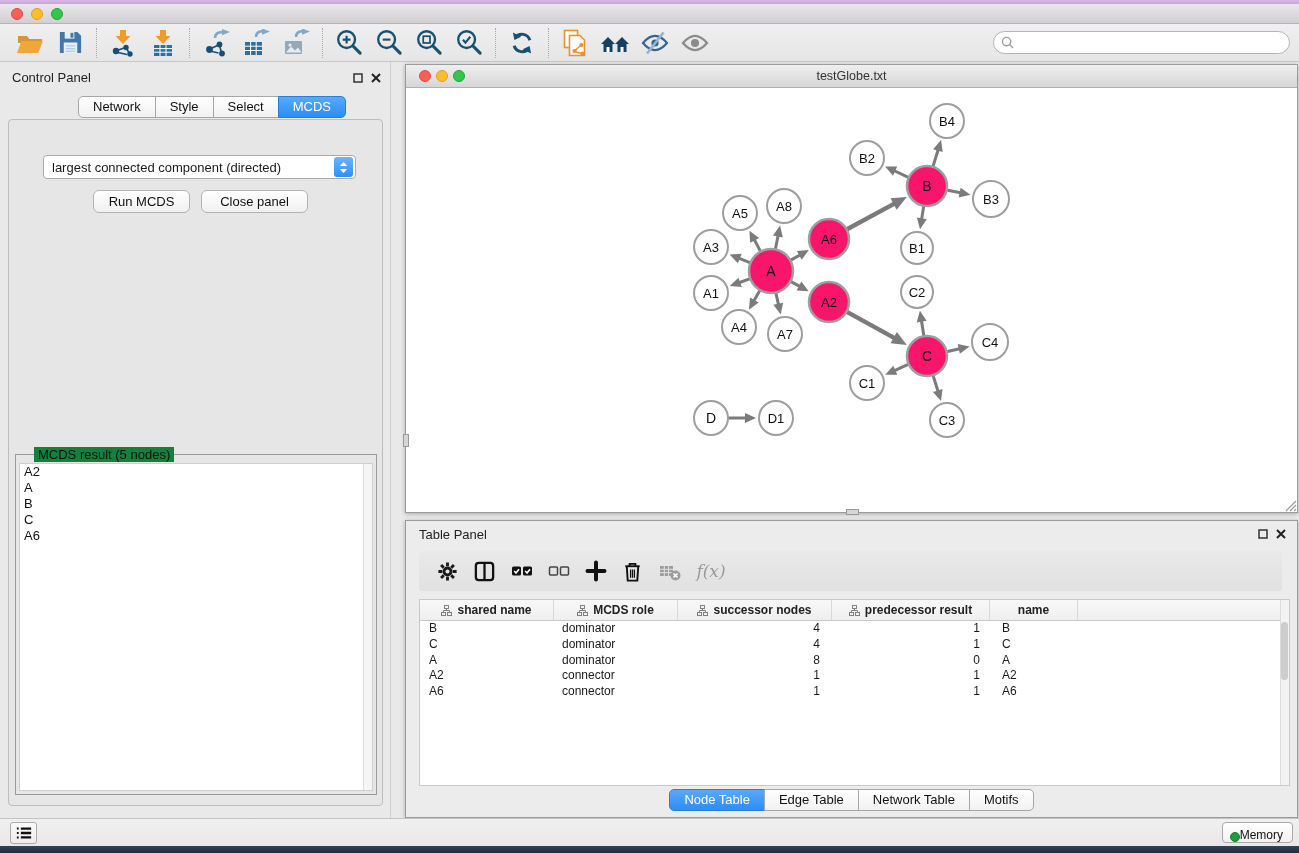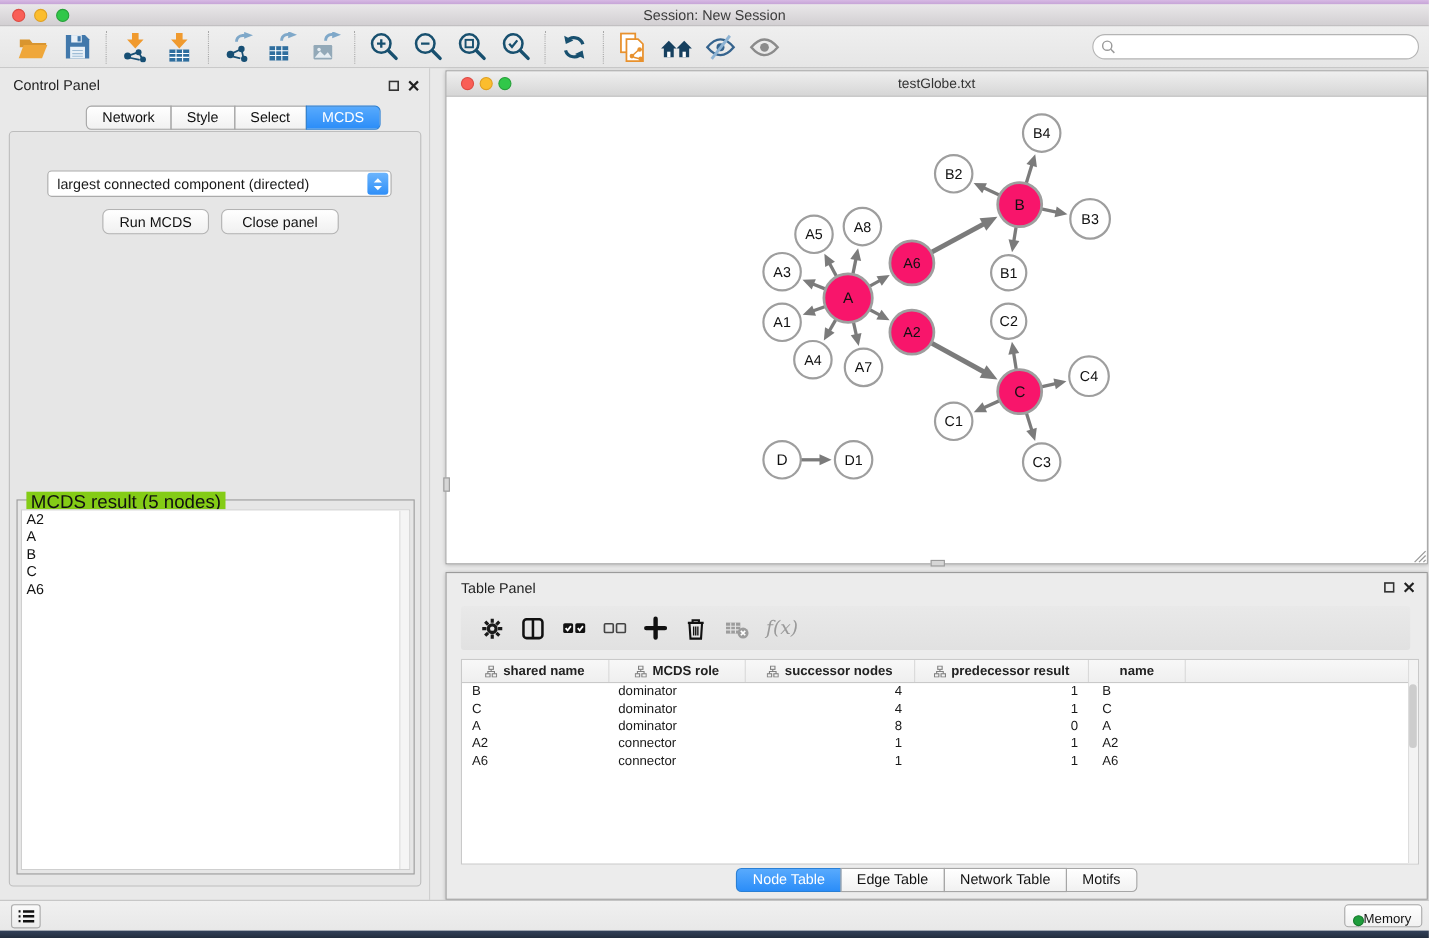--- a/index.html
+++ b/index.html
@@ -37,21 +37,21 @@
   .tab:first-child { border-radius:5px 0 0 5px; margin-left:0; }
   .tab:last-child { border-radius:0 5px 5px 0; }
   .tab.selected { background:linear-gradient(#58aafd,#2b8df8); color:#fff; border-color:#2a7fd4; }
   .cp-pane { position:absolute; left:8px; top:57px; width:375px; height:687px; background:#e6e6e6; border:1px solid #bdbdbd; border-radius:4px; }
   .opt-label { position:absolute; left:0; right:0; top:13px; text-align:center; font-size:13px; color:#111; }
   .cp-select { position:absolute; left:34px; top:35px; width:313px; height:24px; background:#fff; border:1px solid #ababab; border-radius:4px; display:flex; align-items:center; }
   .cp-select .sel-text { font-size:13px; padding-left:8px; flex:1; white-space:nowrap; overflow:hidden; }
   .stepper { width:19px; height:20px; margin-right:2px; border-radius:3px; background:linear-gradient(#6cb5fd,#2f8ff8); display:flex; flex-direction:column; align-items:center; justify-content:center; gap:1px; flex:none; }
   .cp-btn { position:absolute; top:70px; height:23px; background:linear-gradient(#ffffff,#f0f0f0); border:1px solid #b3b3b3; border-radius:6px; font-size:13px; text-align:center; line-height:21px; color:#111; }
   .fieldset { position:absolute; left:6px; top:334px; width:362px; height:341px; border:1px solid #9a9a9a; }
-  .fieldset .legend { position:absolute; left:8px; top:-8px; background:#84cc16; padding:0 4px; font-size:17px; color:#111; }
+  .fieldset .legend { position:absolute; left:18px; top:-8px; background:#15803d; padding:0 4px; font-size:13px; color:#111; }
   .listbox { position:absolute; left:3px; top:8px; right:3px; bottom:3px; background:#fff; border:1px solid #cfcfcf; overflow:hidden; }
   .listbox .scroll-track { position:absolute; right:0; top:0; bottom:0; width:9px; background:#f5f5f5; border-left:1px solid #ddd; }
   .list-item { font-size:13px; line-height:16px; padding-left:4px; color:#111; }
 
   
   .iframe-win { background:#ececec; border:1px solid #9b9b9b; box-shadow:0 1px 4px rgba(0,0,0,.28); }
   .if-titlebar { position:absolute; left:0; top:0; right:0; height:23px; background:linear-gradient(#efefef,#d6d6d6); border-bottom:1px solid #b1b1b1; }
   .if-titlebar .if-title { position:absolute; left:0; right:0; top:4px; text-align:center; font-size:12.5px; color:#333; }
   .if-tl { position:absolute; top:5px; width:12px; height:12px; border-radius:50%; }
 
@@ -86,21 +86,20 @@
 </style>
 </head>
 <body>
 
 <div class="abs desktop-top"></div>
 
 <div class="abs titlebar">
   <span class="tl red" style="left:11px"></span>
   <span class="tl yellow" style="left:31px"></span>
   <span class="tl green" style="left:51px"></span>
-  <div class="title">Session: New Session</div>
 </div>
 
 <div class="abs toolbar">
   <div class="tb-btn">
     <svg width="28" height="28" viewBox="0 0 28 28">
         <path d="M2 7h9l2.5 3H26v4H2z" fill="#d9952f"></path>
         <path d="M1 24l4.5-12H27l-4.8 12z" fill="#efa73a"></path>
       </svg>
   </div>
   <div class="tb-btn">

